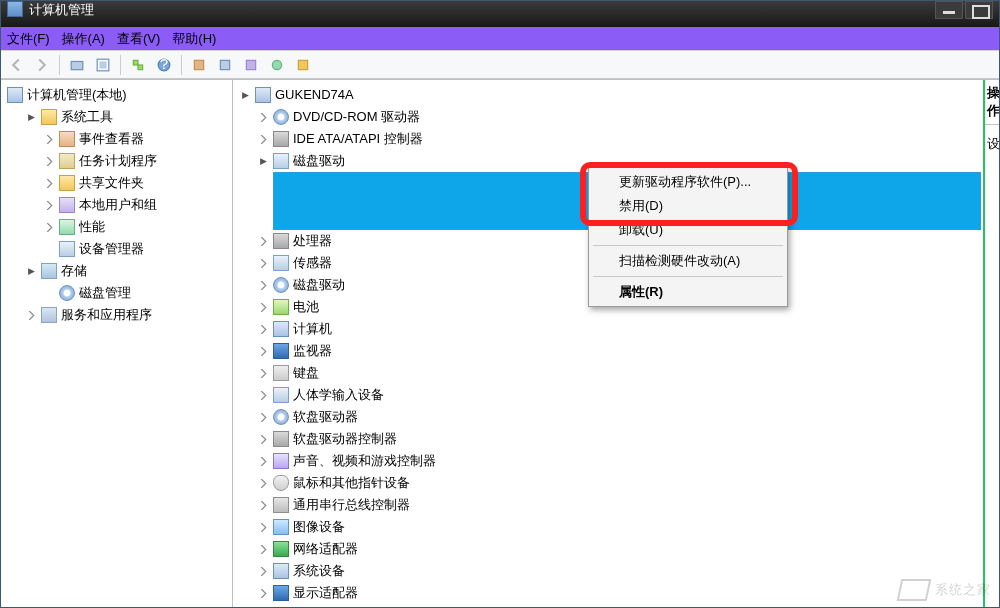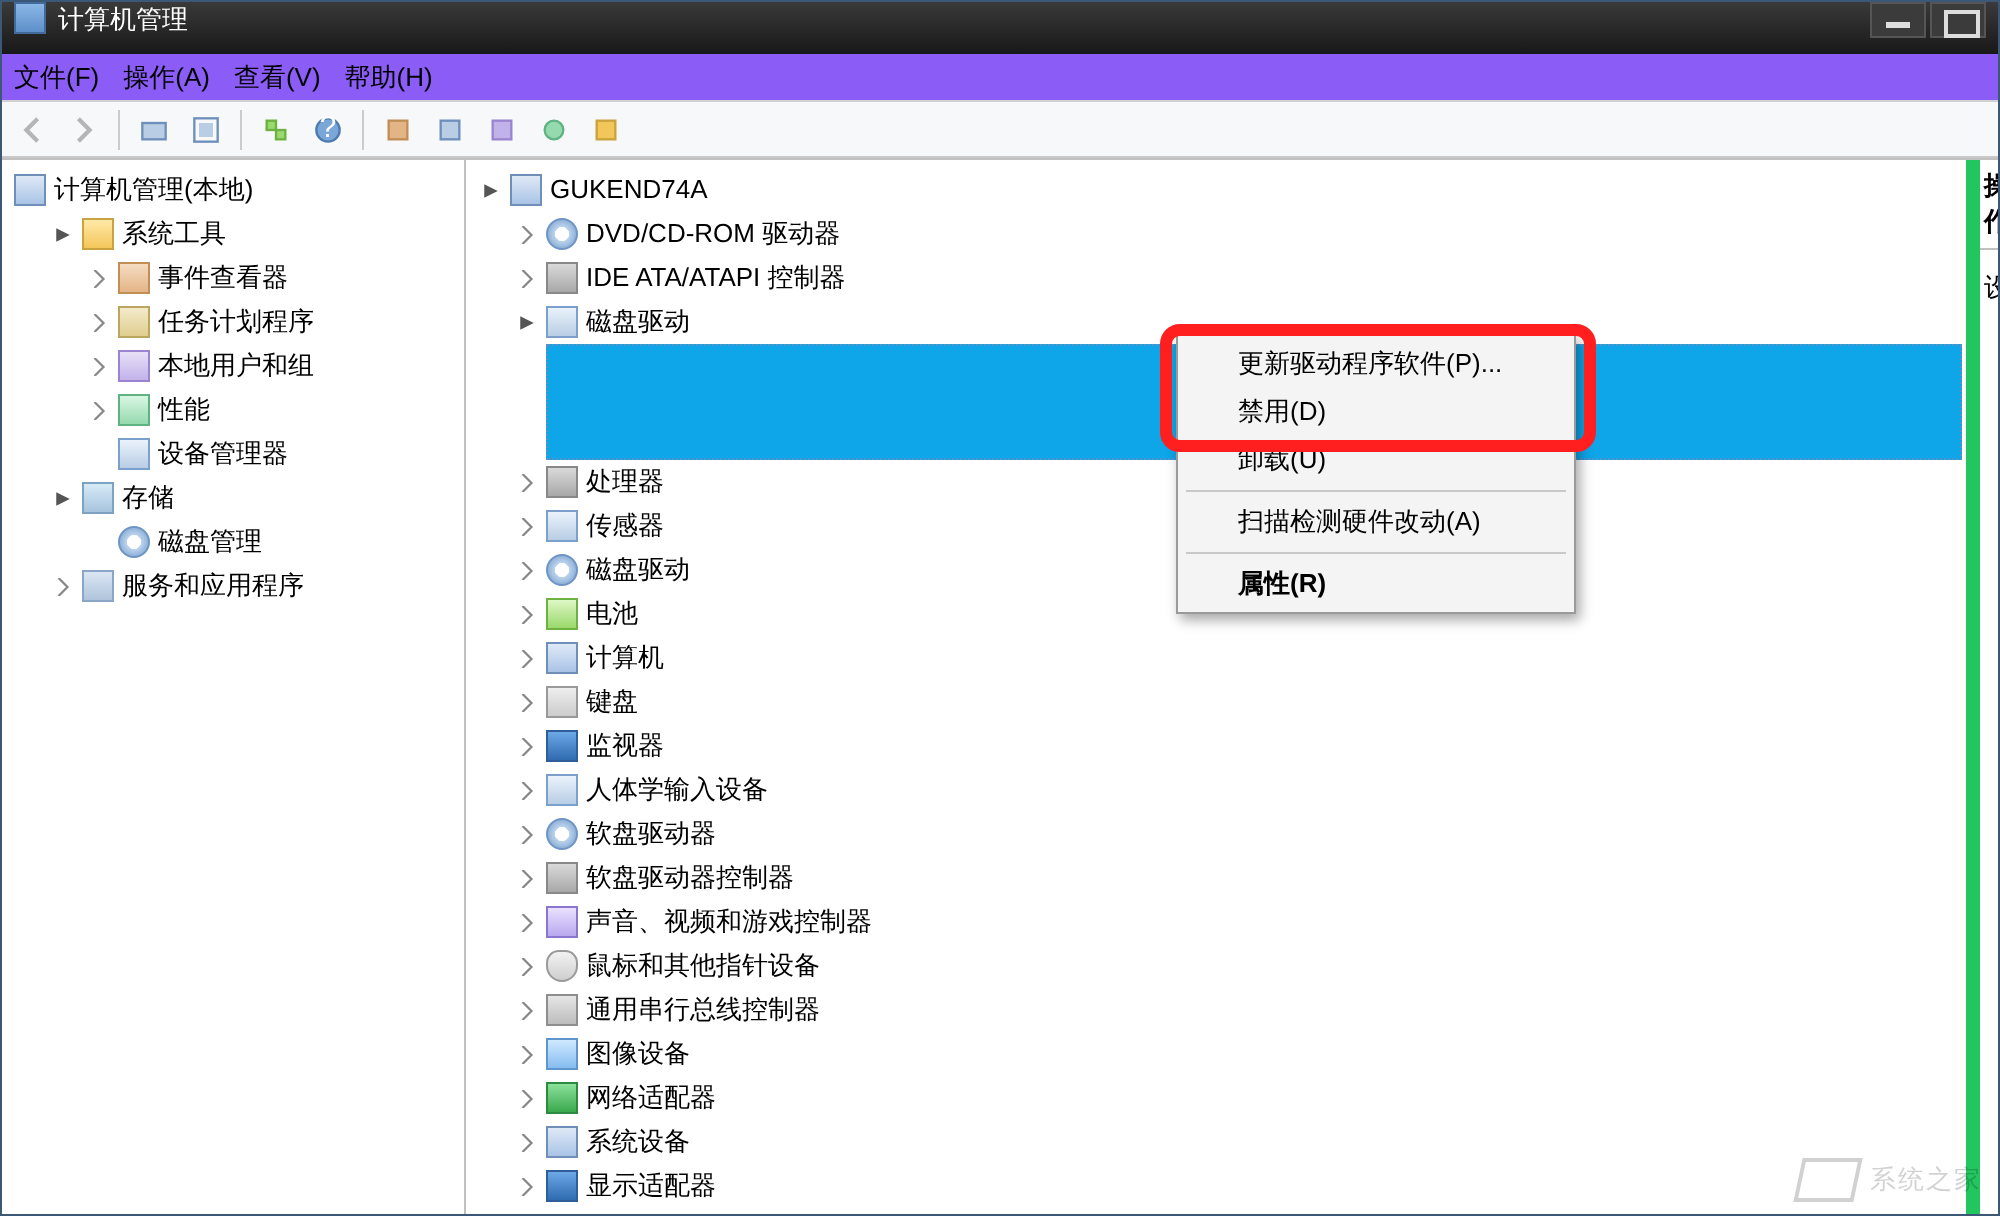--- a/index.html
+++ b/index.html
@@ -15,21 +15,21 @@
 .menubar span { cursor: default; }
 .toolbar { height: 28px; background: #f7f8fa; border-bottom: 1px solid #c9c9c9; display: flex; align-items: center; padding: 0 4px; gap: 4px; }
 .tbtn { width: 22px; height: 22px; border: 1px solid transparent; display: flex; align-items: center; justify-content: center; font-size: 12px; color: #555; }
 .tbtn.dis { color: #b5b5b5; }
 .tbtn svg { width: 14px; height: 14px; }
 .tsep { width: 1px; height: 20px; background: #ccc; margin: 0 2px; }
 .body { flex: 1; display: flex; border-top: 1px solid #c0c0c0; position: relative; overflow: hidden; }
 .pane { overflow: auto; }
 .pane.left { width: 232px; border-right: 1px solid #c0c0c0; background: #fff; padding: 4px 2px; }
 .pane.center { flex: 1; background: #fff; padding: 4px 2px; position: relative; }
-.pane.right { width: 16px; border-left: 7px solid #22c55e; background: #fff; }
+.pane.right { width: 16px; border-left: 2px solid #22c55e; background: #fff; }
 .right-head { font-weight: 700; padding: 4px 2px; border-bottom: 1px solid #c0c0c0; text-align: left; font-size: 13px; }
 .right-sub { padding: 10px 2px; font-size: 13px; }
 .tree ul { list-style: none; padding-left: 18px; }
 .tree > ul { padding-left: 2px; }
 .tree li { line-height: 20px; white-space: nowrap; }
 .row { display: flex; align-items: center; gap: 4px; padding: 1px 2px; }
 .row.sel { background: #0ea5e9; border: 1px dotted #5a90c8; padding: 0 1px; flex-direction: column; }
 .tw { width: 12px; height: 12px; display: inline-flex; align-items: center; justify-content: center; color: #6b6b6b; cursor: pointer; }
 .tw svg { width: 9px; height: 9px; }
 .ic { width: 16px; height: 16px; display: inline-block; flex: none; }
@@ -188,20 +188,31 @@
                       <span>任务计划程序</span>
                     </div>
                   </li>
                 <li>
                     <div class="row">
                       <span class="tw">
                         <svg viewBox="0 0 8 8">
                           <path d="M2 0l4 4-4 4" fill="none" stroke="#888"></path>
                         </svg>
                       </span>
+                      <span class="ic share"></span>
+                      <span>共享文件夹</span>
+                    </div>
+                  </li>
+                <li>
+                    <div class="row">
+                      <span class="tw">
+                        <svg viewBox="0 0 8 8">
+                          <path d="M2 0l4 4-4 4" fill="none" stroke="#888"></path>
+                        </svg>
+                      </span>
                       <span class="ic users"></span>
                       <span>本地用户和组</span>
                     </div>
                   </li>
                 <li>
                     <div class="row">
                       <span class="tw">
                         <svg viewBox="0 0 8 8">
                           <path d="M2 0l4 4-4 4" fill="none" stroke="#888"></path>
                         </svg>
@@ -365,33 +376,33 @@
                   <span>计算机</span>
                 </div>
               </li>
             <li>
                 <div class="row">
                   <span class="tw">
                     <svg viewBox="0 0 8 8">
                       <path d="M2 0l4 4-4 4" fill="none" stroke="#888"></path>
                     </svg>
                   </span>
+                  <span class="ic monitor"></span>
+                  <span>监视器</span>
+                </div>
+              </li>
+            <li>
+                <div class="row">
+                  <span class="tw">
+                    <svg viewBox="0 0 8 8">
+                      <path d="M2 0l4 4-4 4" fill="none" stroke="#888"></path>
+                    </svg>
+                  </span>
                   <span class="ic keyboard"></span>
                   <span>键盘</span>
-                </div>
-              </li>
-            <li>
-                <div class="row">
-                  <span class="tw">
-                    <svg viewBox="0 0 8 8">
-                      <path d="M2 0l4 4-4 4" fill="none" stroke="#888"></path>
-                    </svg>
-                  </span>
-                  <span class="ic monitor"></span>
-                  <span>监视器</span>
                 </div>
               </li>
             <li>
                 <div class="row">
                   <span class="tw">
                     <svg viewBox="0 0 8 8">
                       <path d="M2 0l4 4-4 4" fill="none" stroke="#888"></path>
                     </svg>
                   </span>
                   <span class="ic dev"></span>

